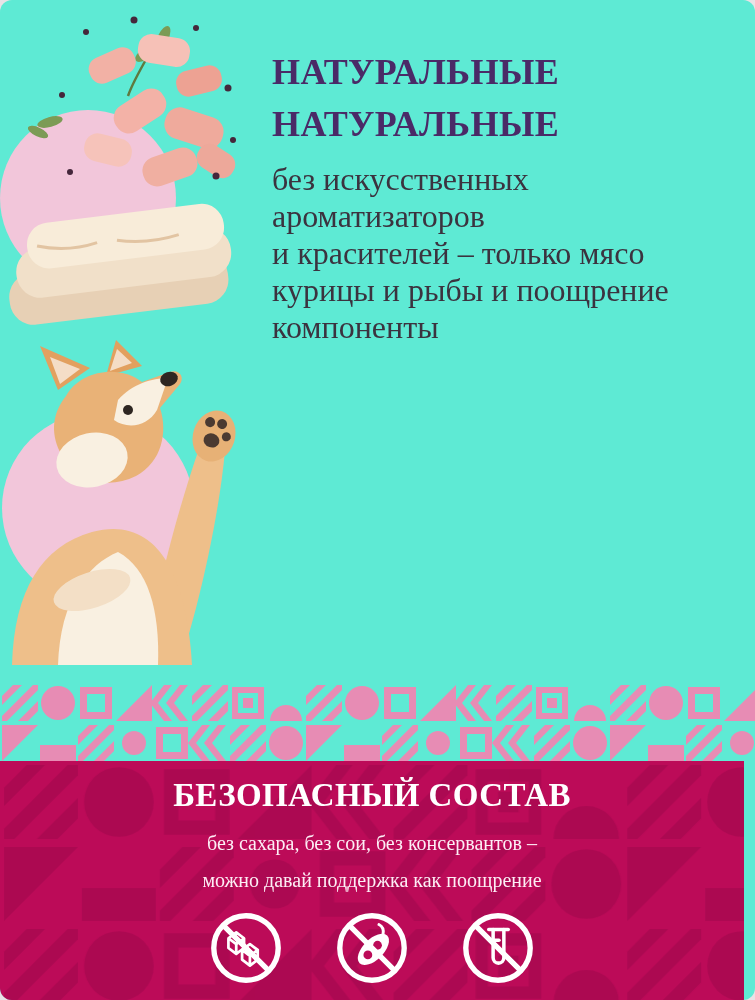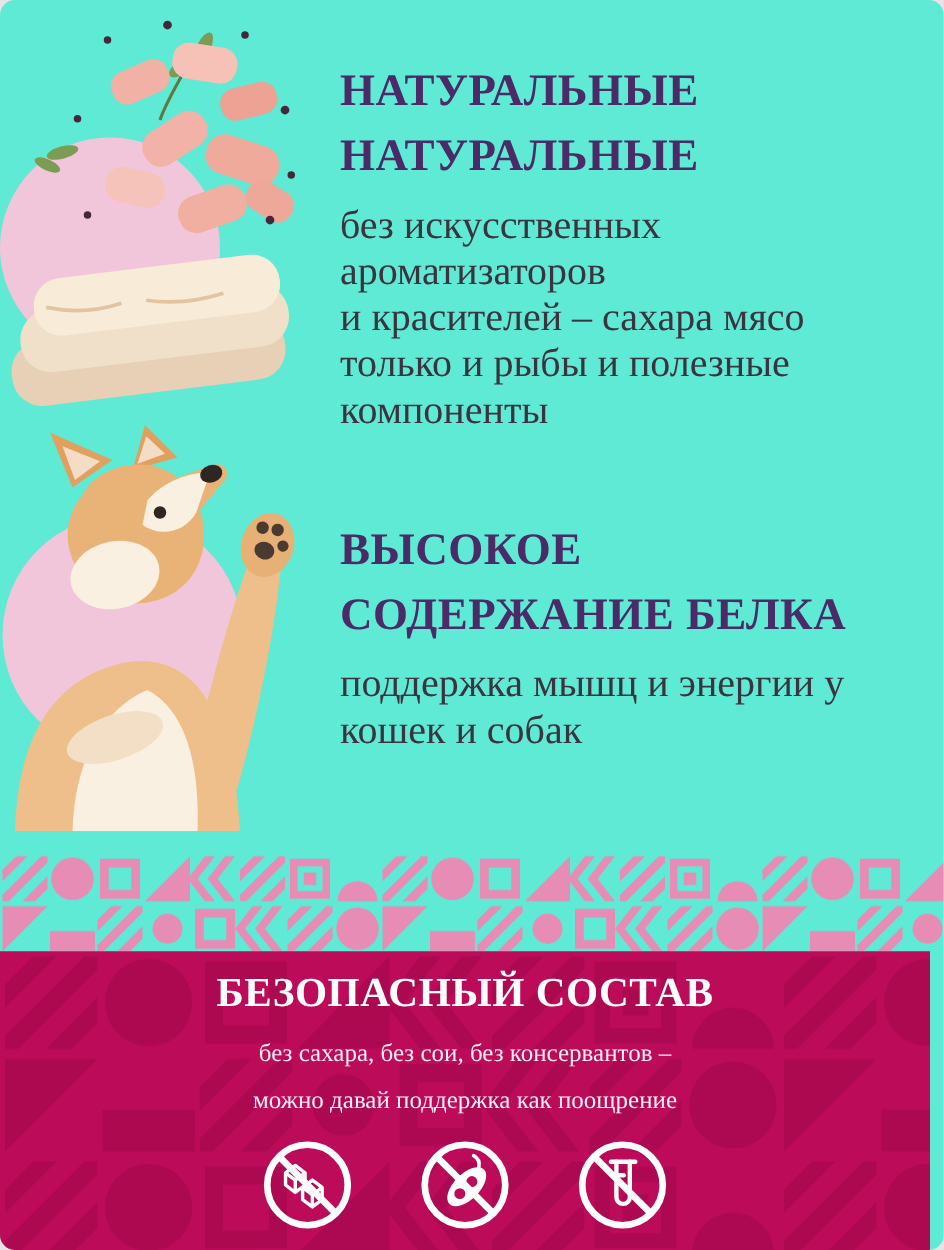--- a/index.html
+++ b/index.html
@@ -144,22 +144,22 @@
       </g>
     </svg>
   </div>
 
   <section class="text-col text-col-1">
     <div class="hline">НАТУРАЛЬНЫЕ</div>
     <div class="hline">НАТУРАЛЬНЫЕ</div>
     <div class="bodyblock">
       <div class="bline">без искусственных</div>
       <div class="bline">ароматизаторов</div>
-      <div class="bline">и красителей – сахара мясо</div>
-      <div class="bline">только и рыбы и полезные</div>
+      <div class="bline">и красителей – только мясо</div>
+      <div class="bline">курицы и рыбы и поощрение</div>
       <div class="bline">компоненты</div>
     </div>
   </section>
 
   <div class="illus illus-dog">
     <svg viewBox="0 0 260 327" width="260" height="327">
       <circle cx="98" cy="170" r="96" fill="#f2c6da"></circle>
       <path d="M148 310 C158 245 180 165 200 108 C206 92 226 95 225 112 C220 170 202 255 184 312 Z" fill="#eebf8a"></path>
       <g transform="rotate(18 214 98)">
         <ellipse cx="214" cy="98" rx="21" ry="26" fill="#e7b176"></ellipse>
@@ -176,28 +176,20 @@
       <path d="M106 38 L116 2 L142 28 Z" fill="#e2a05f"></path>
       <path d="M110 33 L117 11 L132 25 Z" fill="#f4ddc7"></path>
       <path d="M66 58 C80 32 120 26 142 44 L170 34 C179 31 185 39 180 46 L160 70 C168 94 162 124 136 138 C106 153 74 142 60 114 C50 94 53 74 66 58 Z" fill="#e9b277"></path>
       <ellipse cx="92" cy="122" rx="36" ry="27" transform="rotate(-12 92 122)" fill="#f9f0e1"></ellipse>
       <path d="M118 62 C132 46 152 40 168 40 L157 72 C148 88 128 92 114 82 Z" fill="#f9f0e1"></path>
       <ellipse cx="169" cy="41" rx="9" ry="7" transform="rotate(-18 169 41)" fill="#2e2621"></ellipse>
       <circle cx="128" cy="72" r="5" fill="#2e2621"></circle>
     </svg>
   </div>
 
-  <section class="text-col text-col-2">
-    <div class="hline">ВЫСОКОЕ</div>
-    <div class="hline">СОДЕРЖАНИЕ БЕЛКА</div>
-    <div class="bodyblock">
-      <div class="bline">поддержка мышц и энергии у</div>
-      <div class="bline">кошек и собак</div>
-    </div>
-  </section>
 
   <div class="pattern-band">
     <svg width="755" height="80">
         <rect width="755" height="80" fill="url(#geoPink)"></rect>
       </svg>
   </div>
 
   <section class="banner">
     <div class="banner-overlay">
       <svg width="755" height="239">

